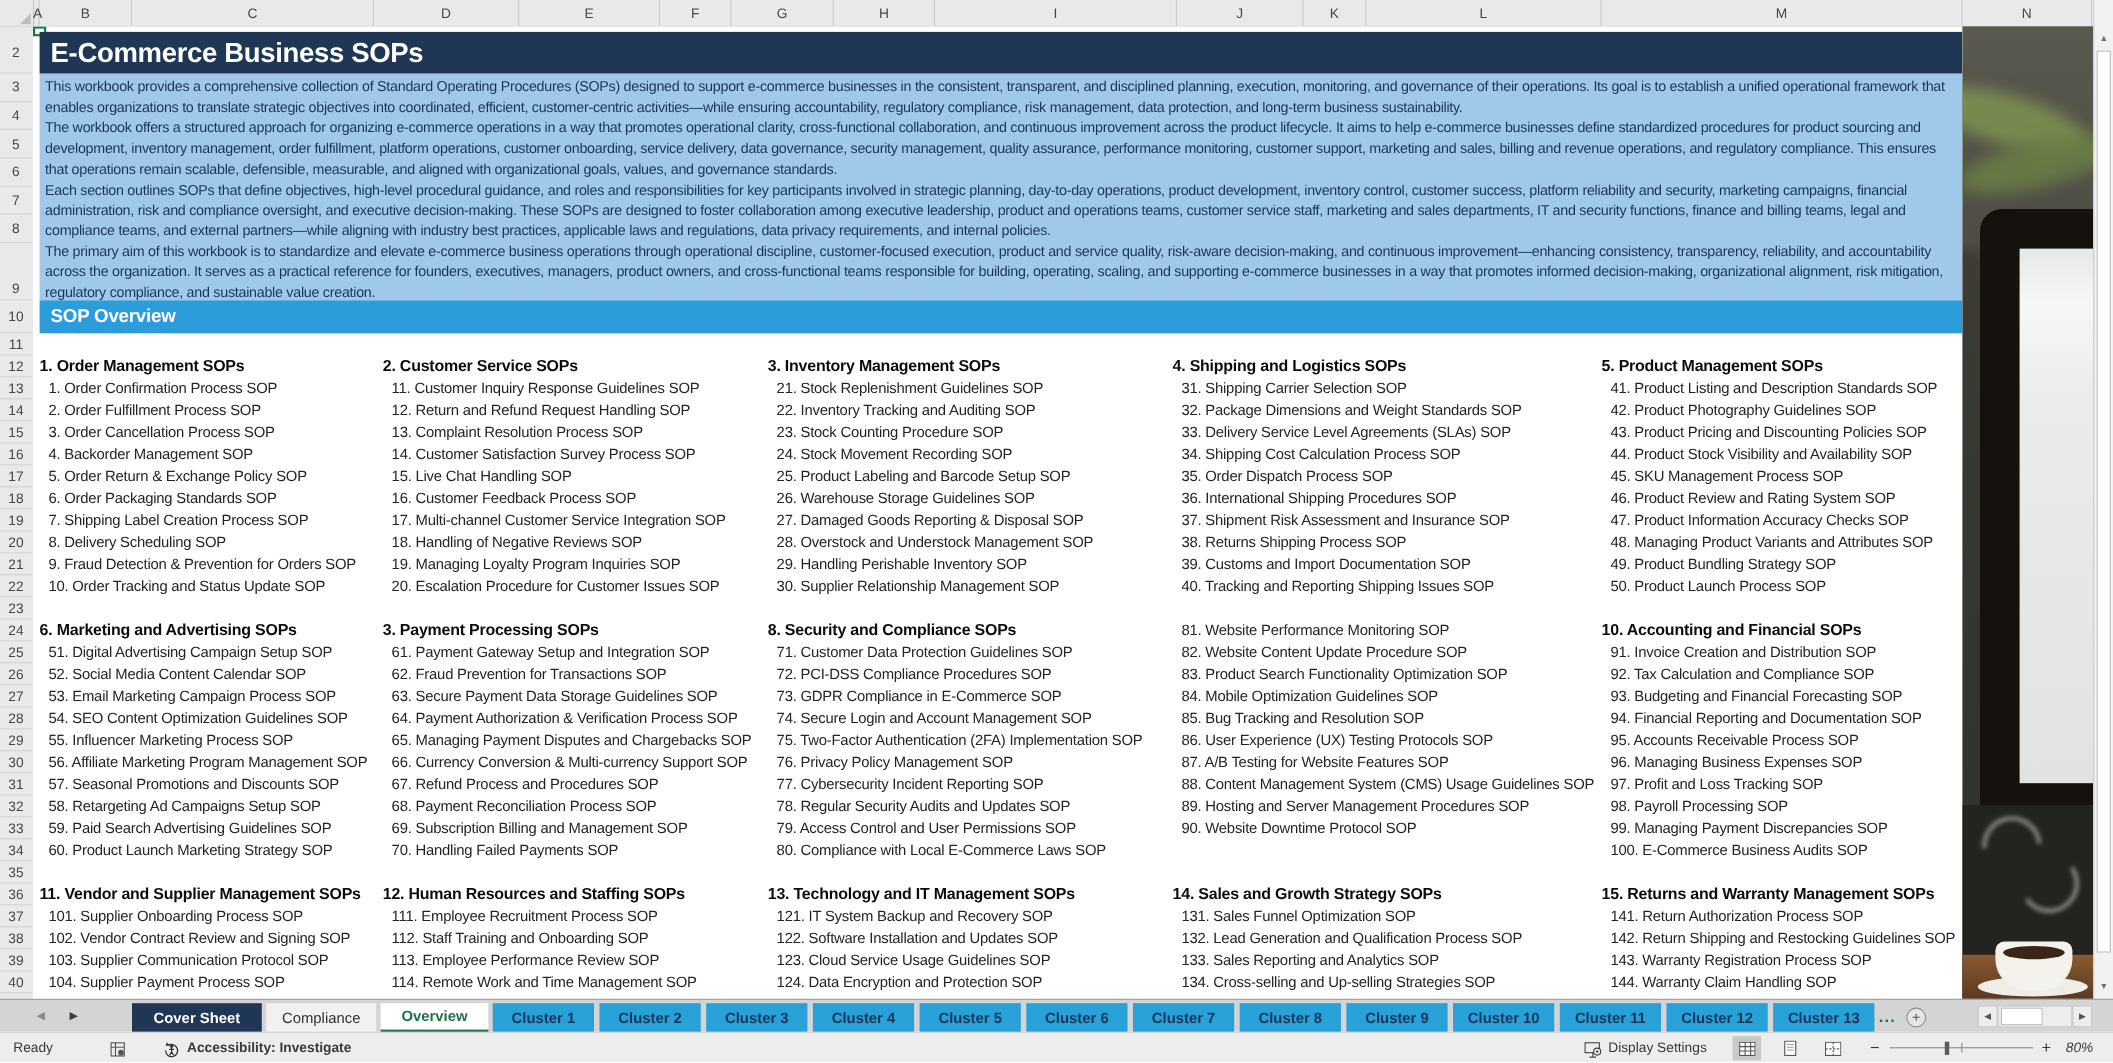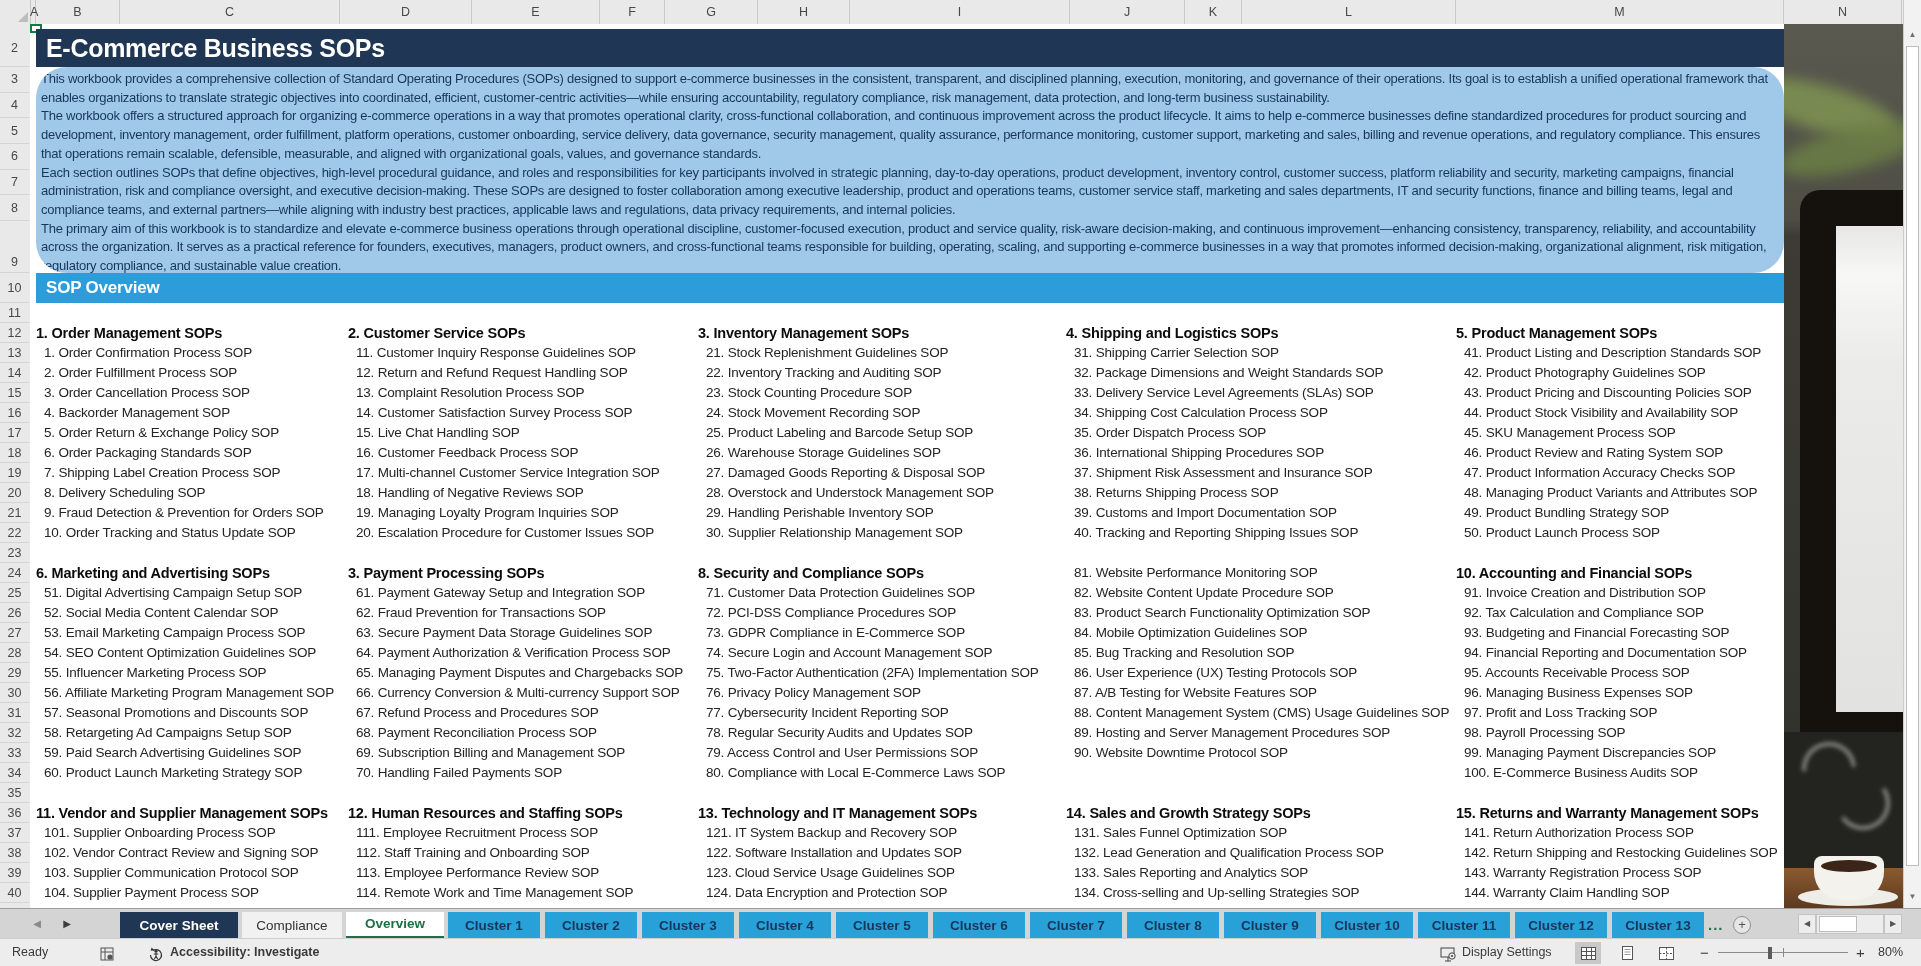--- a/index.html
+++ b/index.html
@@ -17,21 +17,21 @@
           font-size:12.5px;color:#474747;border-bottom:1px solid #D4D4D4;box-sizing:border-box;}
   .rownum.tall{align-items:flex-end;padding-bottom:3px;}
   
   .sheet{position:absolute;left:30px;top:24px;width:1754px;height:884px;background:#fff;overflow:hidden;}
   .a1marker{position:absolute;left:0;top:0;width:8px;height:5px;border:2px solid #107C41;}
   .a1handle{position:absolute;left:9px;top:5px;width:5px;height:5px;background:#107C41;}
   .titlebar{position:absolute;left:6px;top:5px;right:0;height:38px;background:var(--title-bg);
             color:#fff;font-weight:700;font-size:25px;line-height:39px;padding-left:10px;letter-spacing:-.3px;}
   .introbox{position:absolute;left:6px;top:43px;right:0;height:206px;background:var(--intro-bg);
             color:var(--intro-text);font-size:13px;line-height:18.7px;letter-spacing:-.25px;
-            padding:3px 14px 0 5px;box-sizing:border-box;overflow:hidden;border-radius:31px;}
+            padding:3px 14px 0 5px;box-sizing:border-box;overflow:hidden;}
   .sectionbar{position:absolute;left:6px;top:249px;right:0;height:30px;background:var(--section-bg);
               color:#fff;font-weight:700;font-size:17px;line-height:30px;padding-left:10px;letter-spacing:-.2px;}
   .group{position:absolute;white-space:nowrap;}
   .group-h{font-weight:700;font-size:14.5px;line-height:20px;color:#0c0c0c;letter-spacing:-.2px;}
   .group-i{font-size:13.5px;line-height:20px;color:#242424;padding-left:8px;letter-spacing:-.2px;}
   
   .photo{position:absolute;left:1784px;top:24px;width:119px;height:884px;overflow:hidden;
          background:linear-gradient(180deg,#59594f 0%,#4e4e45 22%,#3c3c35 24%,#30302b 100%);}
   .leaf{position:absolute;border-radius:50%;filter:blur(7px);}
   .leaf.a{left:-34px;top:62px;width:150px;height:46px;background:#7d9051;transform:rotate(16deg);opacity:.9;}
@@ -427,16 +427,16 @@
           <line x1="7.5" y1="0.5" x2="7.5" y2="12.5" stroke="#555" stroke-dasharray="2,1.5"></line>
           <line x1="0.5" y1="6.5" x2="14.5" y2="6.5" stroke="#555" stroke-dasharray="2,1.5"></line>
         </svg>
     </div>
 
     <div class="sb" style="left:1700px;font-size:15px;">−</div>
     <div class="zoomtrack" style="left:1718px;width:130px;"></div>
     <div class="zoomnotch" style="left:1783px;"></div>
     <div class="zoomthumb" style="left:1768px;"></div>
     <div class="sb" style="left:1856px;font-size:15px;">+</div>
-    <div class="sb" style="left:1878px;">80%</div>
+    <div class="sb" style="left:1878px;font-style:italic;">80%</div>
   </div>
 
 </div>
 
 </body></html>

